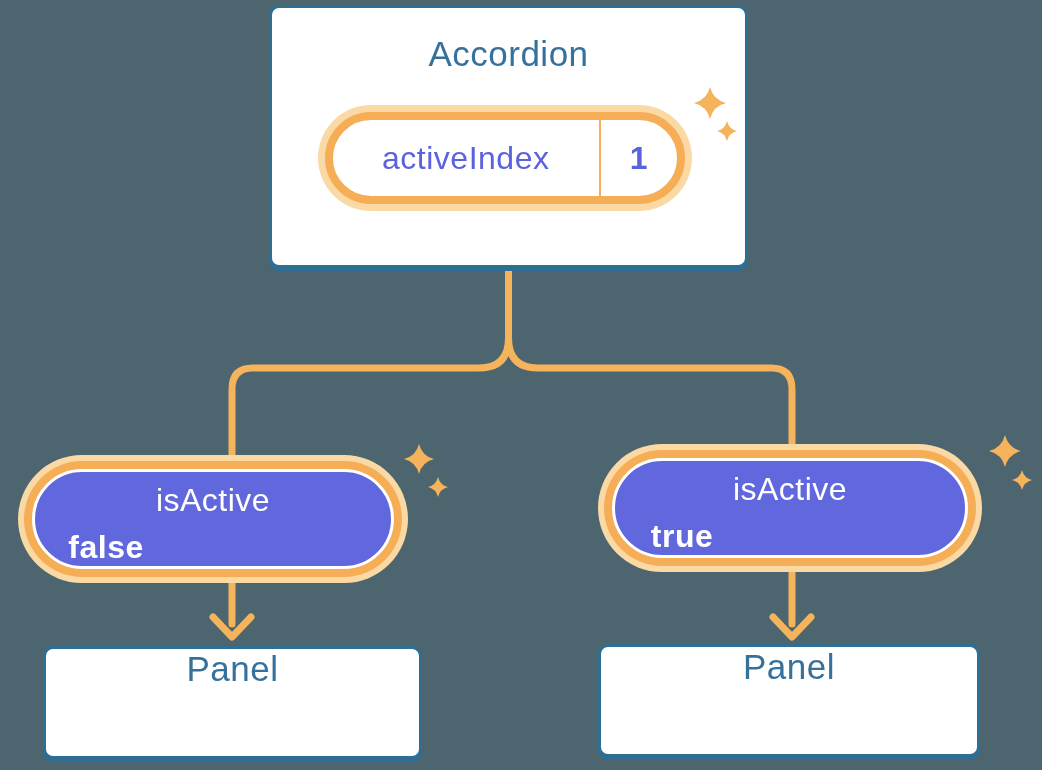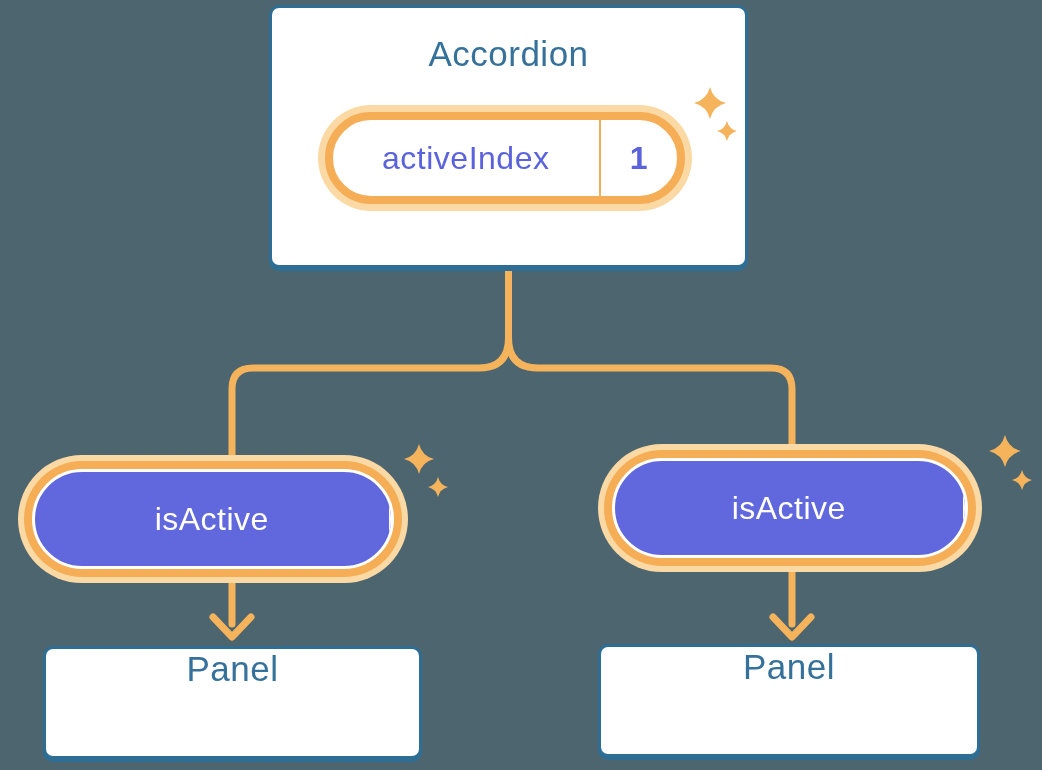--- a/index.html
+++ b/index.html
@@ -58,20 +58,21 @@
   }
   .pill-state .pill-label{color:var(--indigo-text)}
   .pill-state .pill-value{width:76px;color:var(--indigo-text)}
   .pill-state .pill-divider{background:var(--orange)}
 
   .pill-prop{
     background:var(--indigo);
     border:3px solid var(--white);
     box-shadow:0 0 0 8px var(--orange), 0 0 0 14px var(--halo);
     color:var(--white);
+    flex-direction:column;
   }
   .pill-prop .pill-divider{background:var(--white)}
   .pill-left{left:32px;top:469px;width:362px;height:100px}
   .pill-left .pill-value{width:142px}
   .pill-right{left:612px;top:458px;width:356px;height:100px}
   .pill-right .pill-value{width:134px}
 
   .pill-label{
     flex:1;display:flex;align-items:center;justify-content:center;
     font-size:32px;font-weight:400;letter-spacing:.5px;
@@ -105,25 +106,27 @@
 
   <div class="pill pill-state">
     <div class="pill-label">activeIndex</div>
     <div class="pill-divider"></div>
     <div class="pill-value">1</div>
   </div>
 
   <div class="pill pill-prop pill-left">
     <div class="pill-label">isActive</div>
     <div class="pill-divider"></div>
+    <div class="pill-value">false</div>
   </div>
 
   <div class="pill pill-prop pill-right">
     <div class="pill-label">isActive</div>
     <div class="pill-divider"></div>
+    <div class="pill-value">true</div>
   </div>
 
   <div class="node-card panel-card panel-left">
     <div class="panel-title">Panel</div>
   </div>
   <div class="node-card panel-card panel-right">
     <div class="panel-title">Panel</div>
   </div>
 
   <svg class="sparkles" width="1042" height="770" viewBox="0 0 1042 770" id="sparkle-svg">

